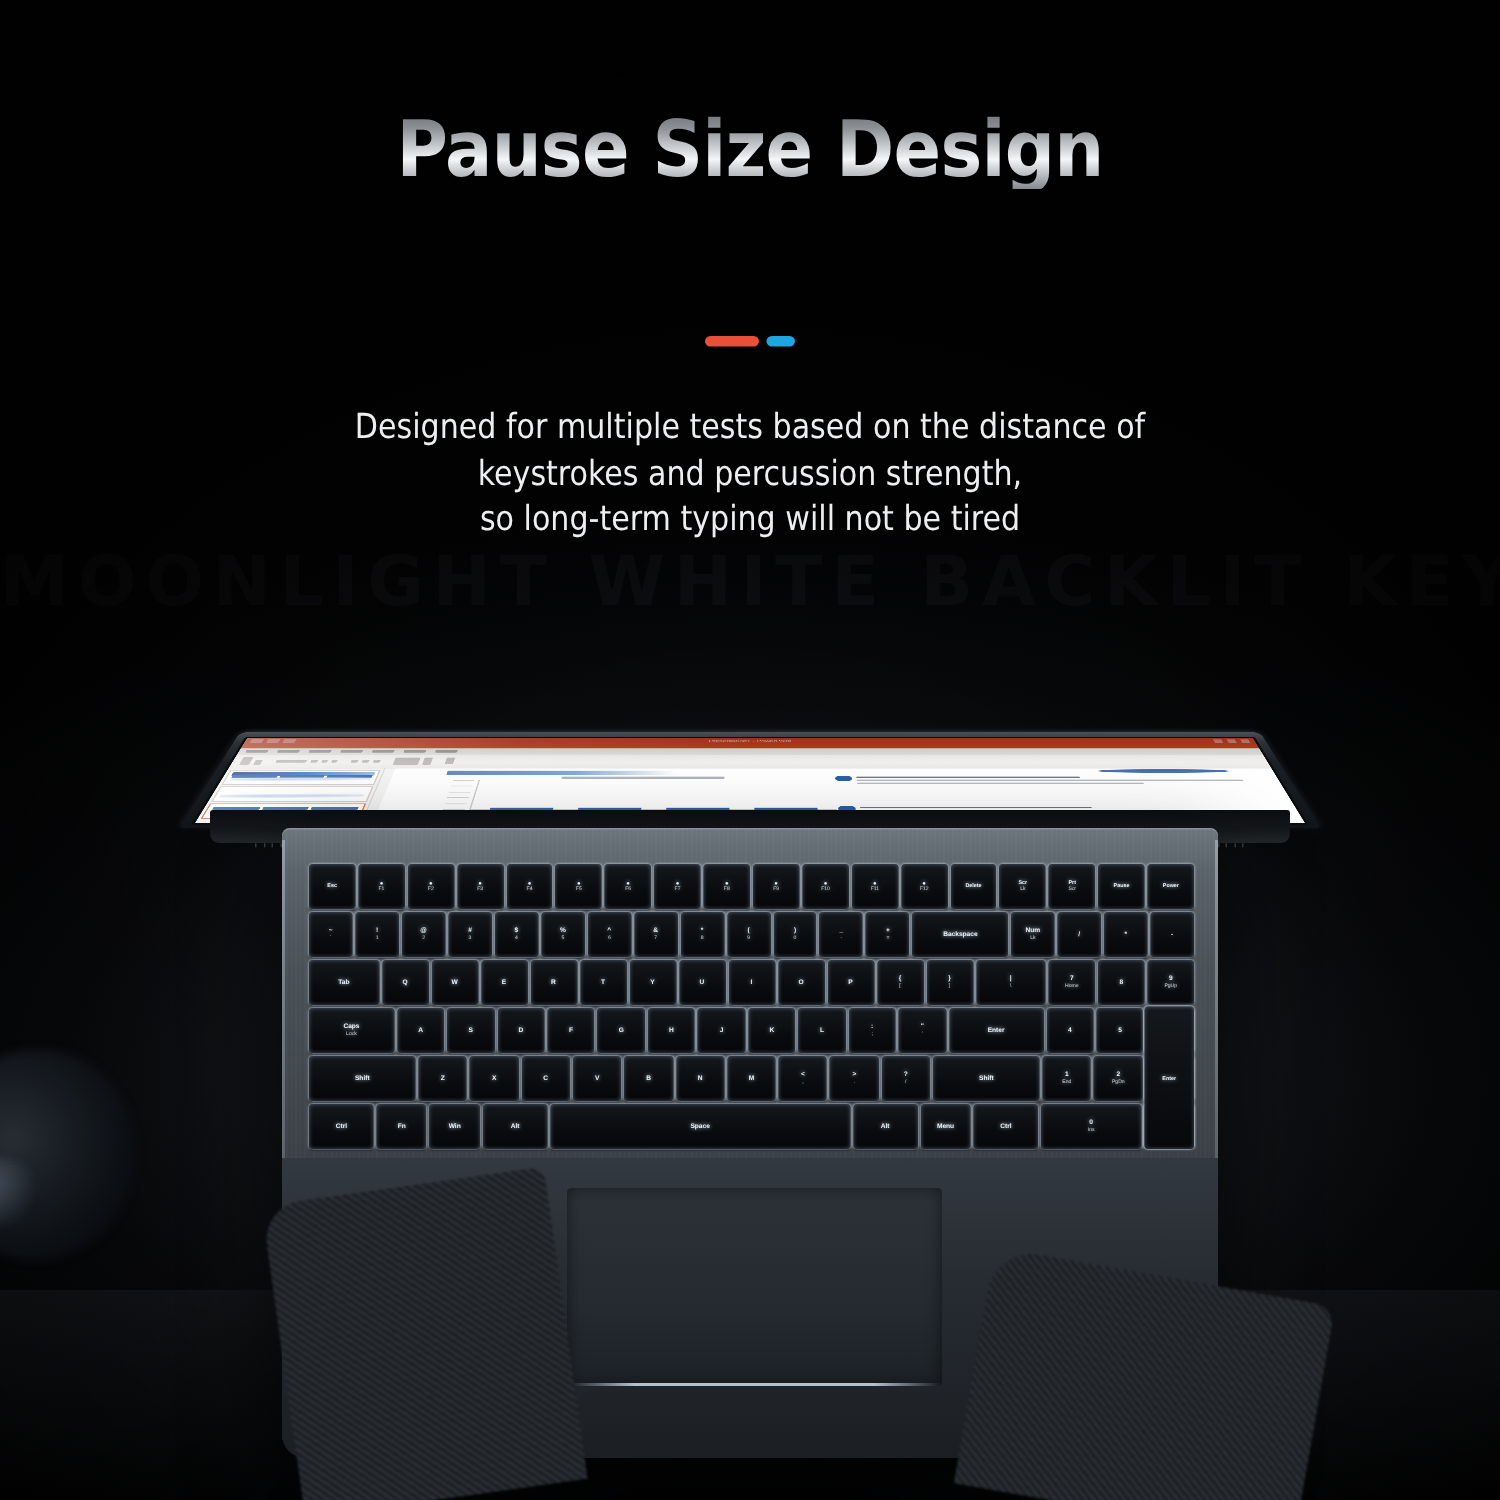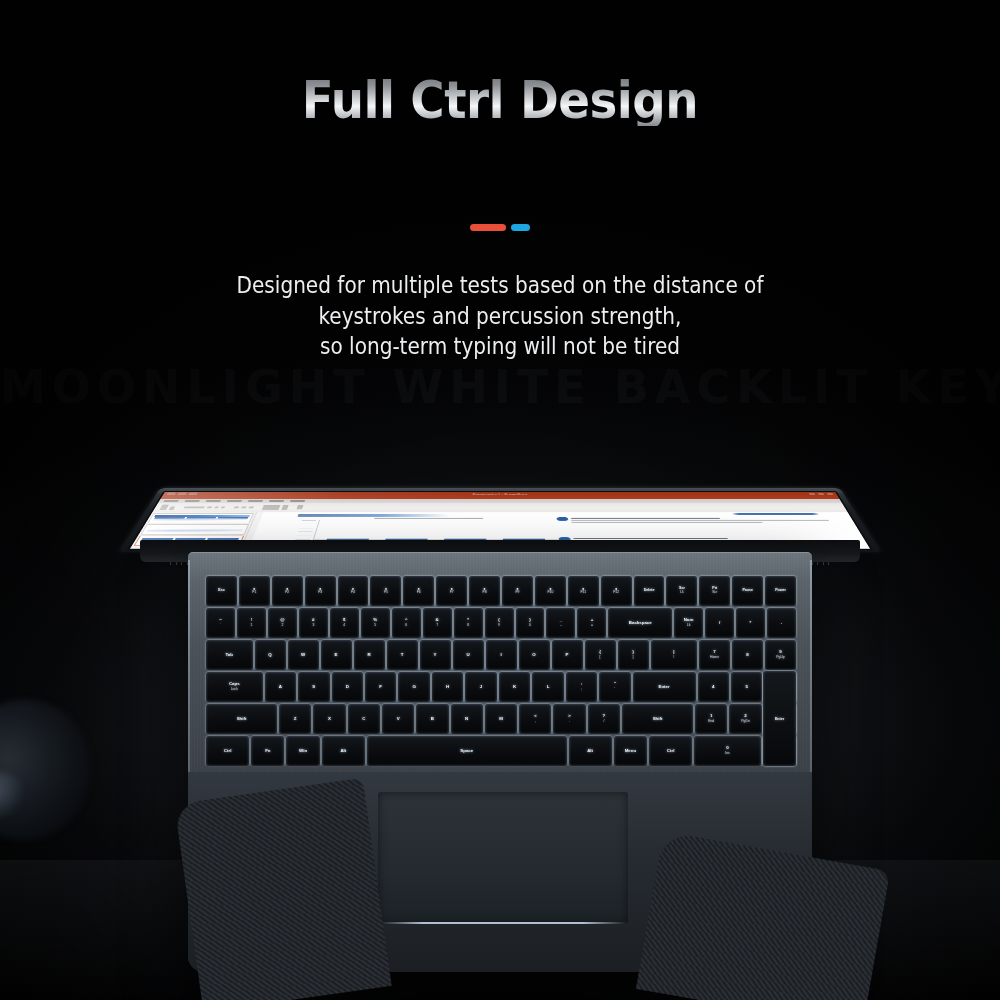--- a/index.html
+++ b/index.html
@@ -213,21 +213,21 @@
 
 <div id="stage">
 
   <div class="bg-base"></div>
   <div class="watermark">MOONLIGHT  WHITE  BACKLIT  KEYBOARD  MOONLIGHT  WHITE</div>
   <div class="bg-vignette"></div>
   <div class="desk-sheen"></div>
   <div class="lens-obj"></div>
   <div class="lens-gleam"></div>
 
-  <div class="headline">Full Ctrl Design</div>
+  <div class="headline">Pause Size Design</div>
 
 
   <div class="divider">
     <span class="bar-red"></span>
     <span class="bar-cyan"></span>
   </div>
 
   <div class="body-copy">
     <div>Designed for multiple tests based on the distance of</div>
     <div>keystrokes and percussion strength,</div>

